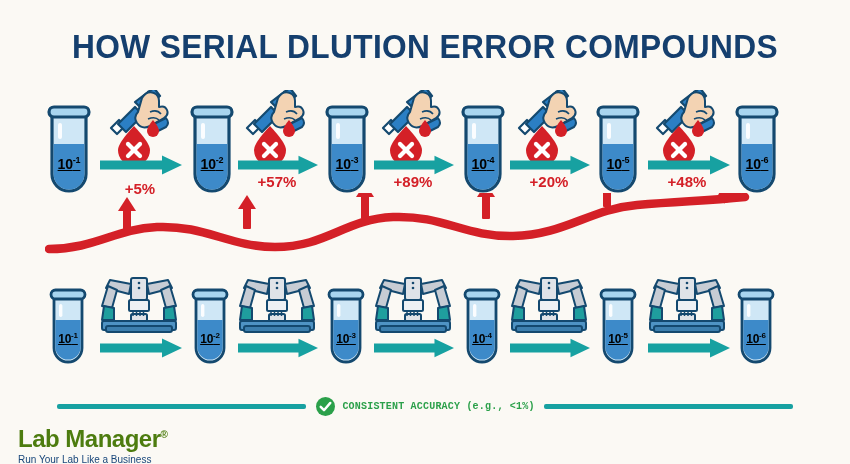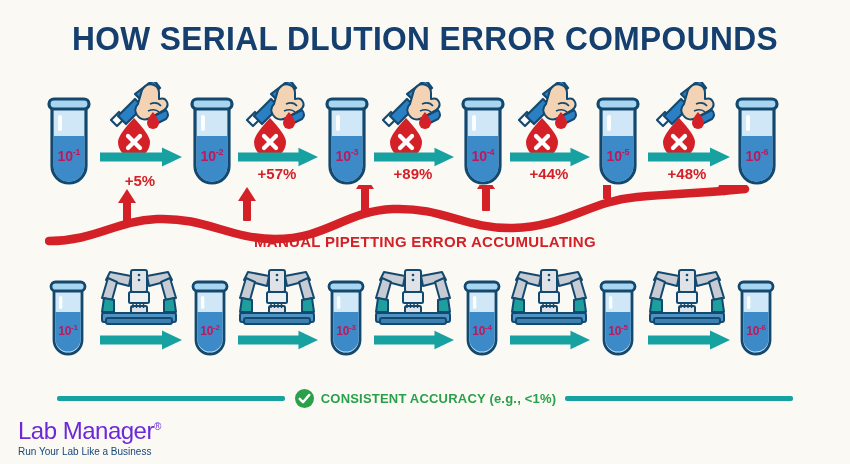--- a/index.html
+++ b/index.html
@@ -9,21 +9,21 @@
   body {
     width: 850px;
     height: 464px;
     background: #fbf9f4;
     font-family: "Liberation Sans", sans-serif;
     overflow: hidden;
     position: relative;
   }
   #infographic {
     position: absolute;
-    left: 0; top: 0;
+    left: 0; top: 8px;
     width: 850px;
     height: 412px;
     background: #fbf9f4;
   }
 
   
   .title {
     position: absolute;
     left: 0;
     top: 20px;
@@ -44,26 +44,27 @@
     width: 48px;
     height: 96px;
   }
   .tube svg { display:block; width:48px; height:96px; }
   .tube-label {
     position: absolute;
     left: 0;
     width: 48px;
     top: 56px;
     text-align: center;
-    color: #be185d;
+    color: #000000;
     font-weight: 700;
     font-size: 14px;
     font-family: "Liberation Sans", sans-serif;
     letter-spacing: -0.2px;
     pointer-events: none;
+    text-decoration: underline;
   }
   .tube-label sup {
     font-size: 9px;
     vertical-align: super;
     line-height: 0;
   }
   .tube-sm { width: 40px; height: 84px; }
   .tube-sm svg { width: 40px; height: 84px; }
   .tube-sm .tube-label { width: 40px; top: 48px; font-size: 12px; }
   .tube-sm .tube-label sup { font-size: 8px; }
@@ -128,32 +129,32 @@
     border-radius: 2px;
   }
   .acc-line.left { margin-right: 9px; margin-left: 57px; }
   .acc-line.right { margin-left: 9px; margin-right: 57px; }
   .acc-check { flex: 0 0 auto; display:flex; align-items:center; }
   .acc-check svg { display:block; }
   .acc-text {
     flex: 0 0 auto;
     color: #2ba04a;
     font-weight: 700;
-    font-size: 13px;
+    font-size: 10px;
     letter-spacing: 0.2px;
     white-space: nowrap;
     margin-left: 6px;
-    font-family: Liberation Sans, sans-serif;
+    font-family: Liberation Mono, monospace;
   }
 
   
   .logo { position: absolute; left: 18px; top: 418px; }
   .logo-name {
-    color: #6d28d9;
-    font-weight: 400;
+    color: #4d7c0f;
+    font-weight: 700;
     font-size: 24px;
     letter-spacing: -0.5px;
     line-height: 26px;
     font-family: "Liberation Sans", sans-serif;
     white-space: nowrap;
   }
   .logo-name .reg { font-size: 10px; vertical-align: super; line-height: 0; }
   .logo-tag {
     color: #18467a;
     font-size: 10px;
@@ -386,21 +387,21 @@
     </div>
     <div class="teal-arrow" style="left:648px; top:147px;">
       <svg width="82" height="20" viewBox="0 0 82 20" xmlns="http://www.w3.org/2000/svg">
         <path d="M0 5.5 h62 v-5 L82 10 L62 19.5 v-5 H0 z" fill="#17a1a1"></path>
       </svg>
     </div>
 
     <div class="pct" style="left:100px; top:172px; width:80px;">+5%</div>
     <div class="pct" style="left:237px; top:165px; width:80px;">+57%</div>
     <div class="pct" style="left:373px; top:165px; width:80px;">+89%</div>
-    <div class="pct" style="left:509px; top:165px; width:80px;">+44%</div>
+    <div class="pct" style="left:509px; top:165px; width:80px;">+20%</div>
     <div class="pct" style="left:647px; top:165px; width:80px;">+48%</div>
 
   </div>
 
   <div class="error-wave">
     <svg width="740" height="62" viewBox="0 0 740 62" xmlns="http://www.w3.org/2000/svg">
       <path d="M4 56
                C 50 56, 70 36, 112 34
                C 160 32, 185 54, 230 54
                C 282 54, 300 26, 348 24
@@ -417,21 +418,20 @@
         <rect x="316" y="-2" width="8" height="28" rx="1"></rect>
         <path d="M311 4 l9 -14 l9 14 z"></path>
         <rect x="437" y="-2" width="8" height="28" rx="1"></rect>
         <path d="M432 4 l9 -14 l9 14 z"></path>
         <rect x="558" y="-14" width="8" height="28" rx="1"></rect>
         <path d="M553 -8 l9 -14 l9 14 z"></path>
       </g>
     </svg>
   </div>
 
-  <div class="error-caption">MANUAL PIPETTING ERROR ACCUMULATING</div>
 
   <div>
 
     <div class="robot" style="left:98px; top:268px;">
       <svg width="82" height="62" viewBox="0 0 82 62" xmlns="http://www.w3.org/2000/svg">
         <g stroke="#14496f" stroke-width="2" stroke-linejoin="round">
           <rect x="33" y="2" width="16" height="22" rx="2" fill="#dfe3e8"></rect>
           <path d="M33 8 L12 4 L8 12 L31 18 Z" fill="#c7ccd4"></path>
           <path d="M49 8 L70 4 L74 12 L51 18 Z" fill="#c7ccd4"></path>
           <path d="M10 10 L4 30 L14 32 L19 14 Z" fill="#c7ccd4"></path>

